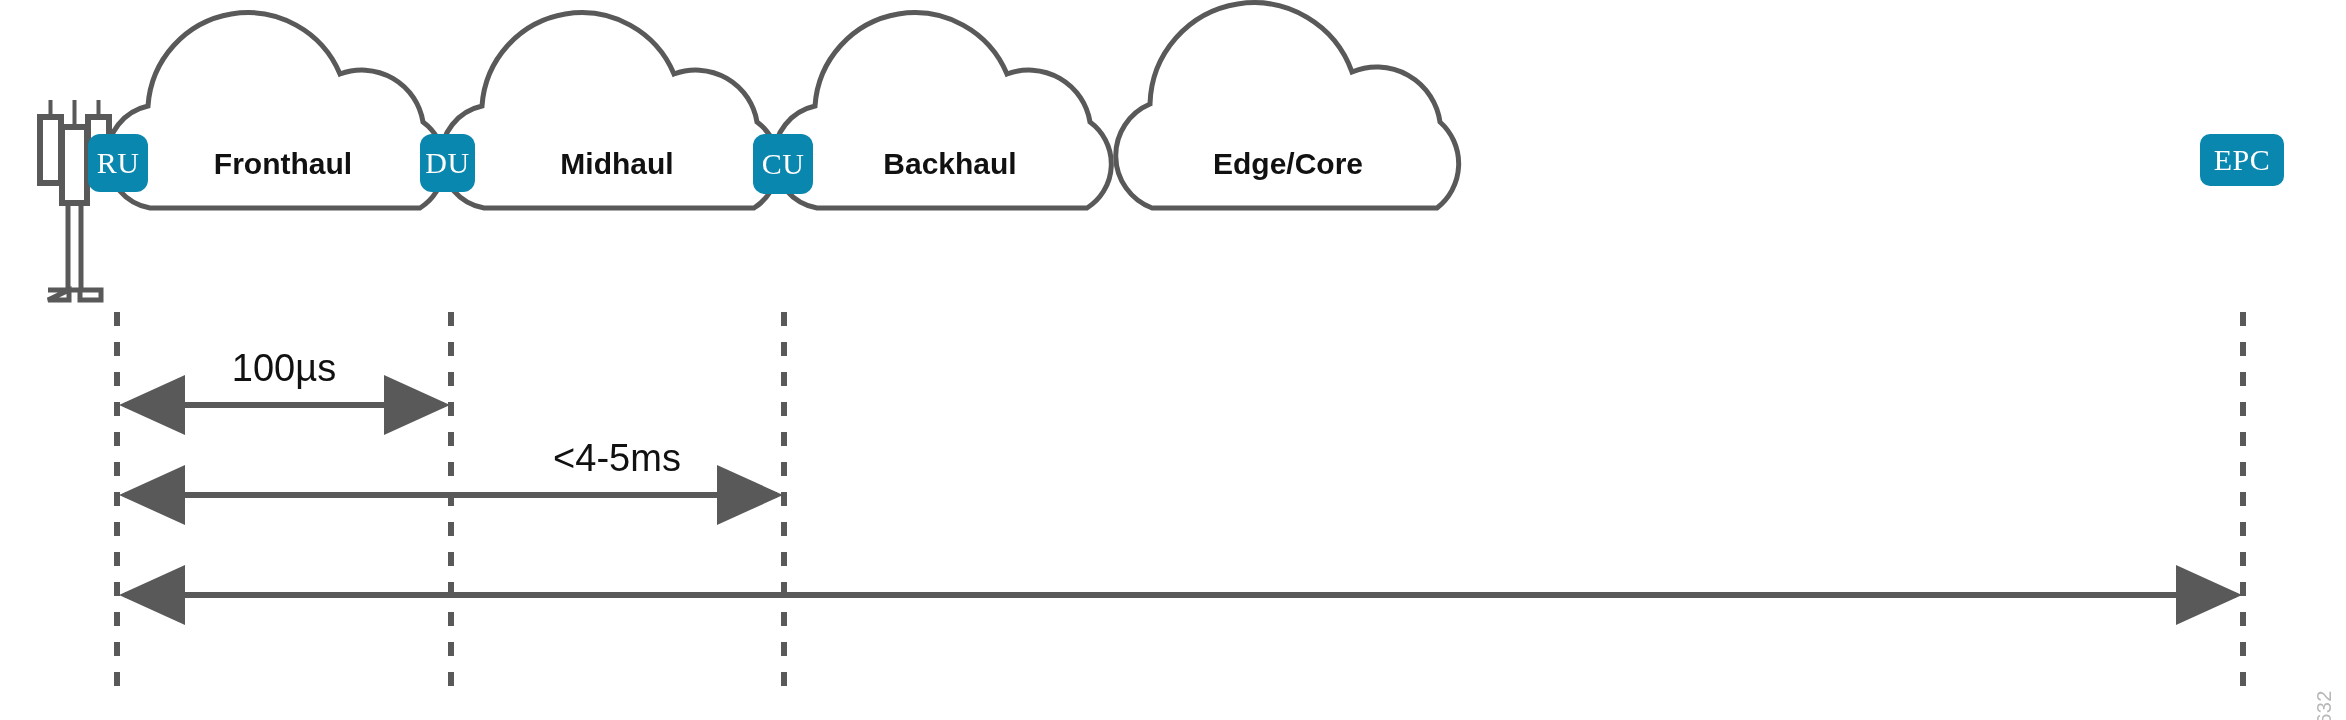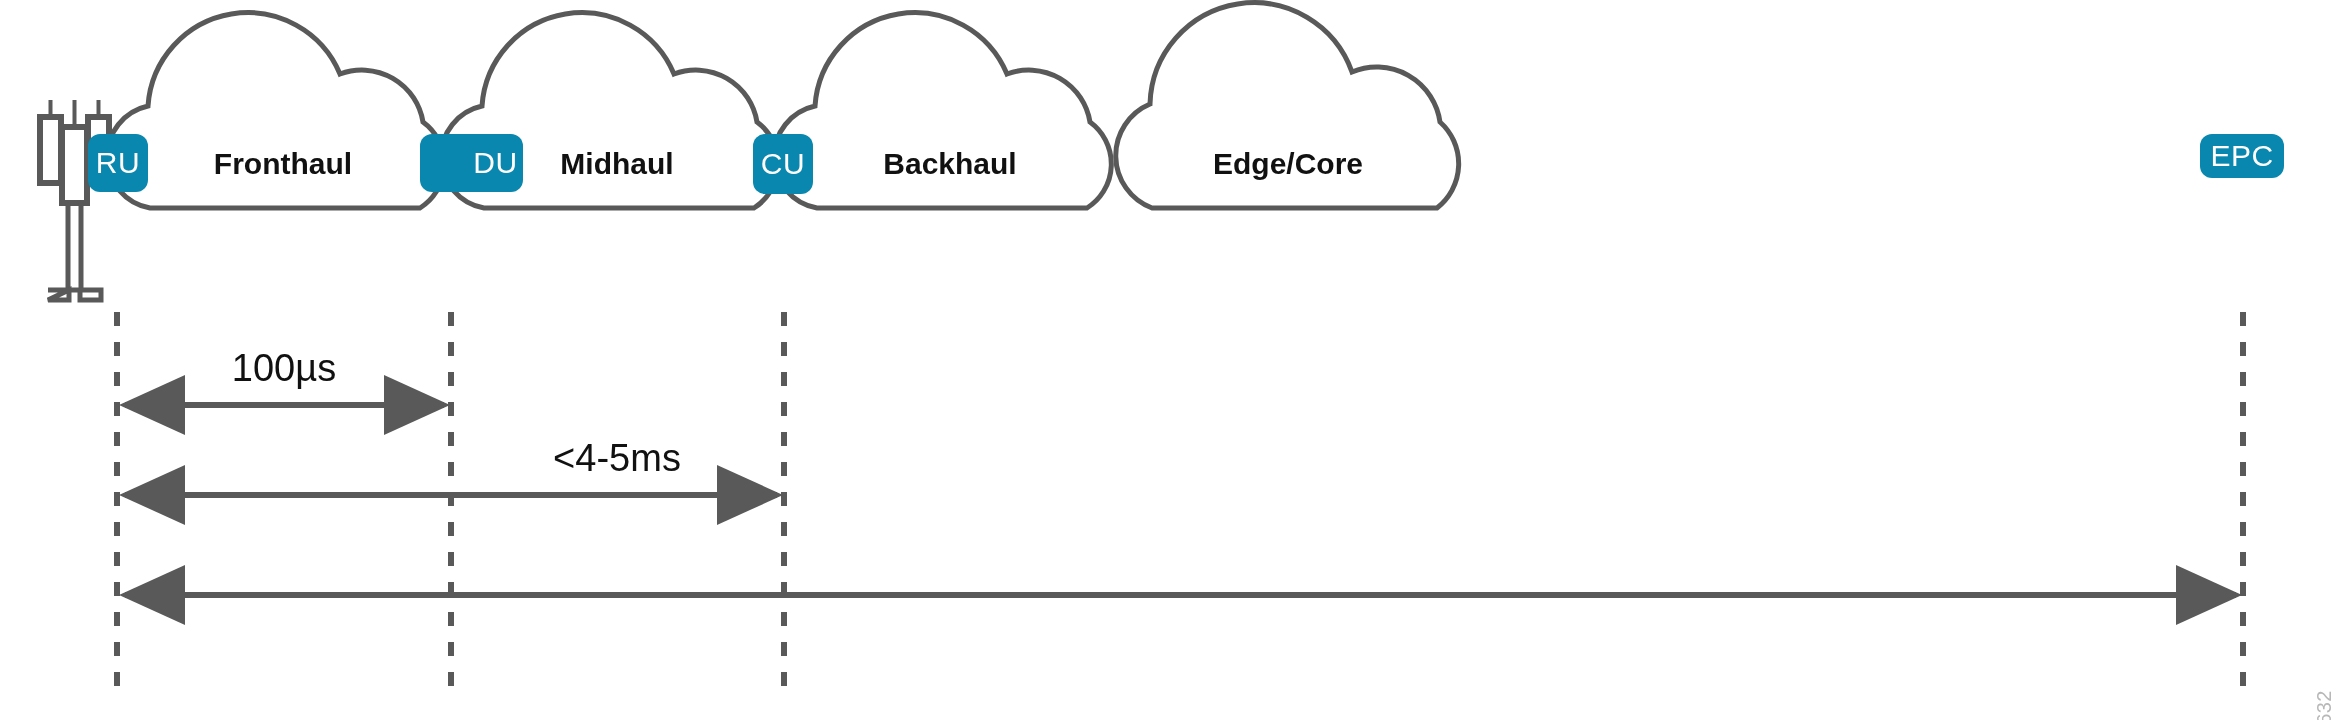--- a/index.html
+++ b/index.html
@@ -25,21 +25,21 @@
     height: 720px;
   }
   .node-box {
     position: absolute;
     display: flex;
     align-items: center;
     justify-content: center;
     border-radius: 12px;
     color: #ffffff;
     font-size: 30px;
-    font-family: Liberation Sans, sans-serif;
+    font-family: Liberation Serif, serif;
     letter-spacing: 0.5px;
     z-index: 5;
     text-align: right;
   }
   .cloud-label {
     position: absolute;
     text-align: center;
     color: #111111;
     font-size: 30px;
     font-family: "Liberation Sans", sans-serif;
@@ -144,22 +144,22 @@
       <line x1="125" y1="595" x2="2236" y2="595" marker-start="url(#arrow-start)" marker-end="url(#arrow-end)"></line>
     </g>
   </svg>
 
   <div class="cloud-label" style="left:133px; top:147px; width:300px;">Fronthaul</div>
   <div class="cloud-label" style="left:467px; top:147px; width:300px;">Midhaul</div>
   <div class="cloud-label" style="left:1138px; top:147px; width:300px;">Edge/Core</div>
   <div class="cloud-label" style="left:800px; top:147px; width:300px;">Backhaul</div>
 
   <div class="node-box" style="left:88px; top:134px; width:60px; height:58px; background:#0a87ae;">RU</div>
-  <div class="node-box" style="left:420px; top:134px; width:55px; height:58px; background:#0a87ae;padding-left:48px;">DU</div>
+  <div class="node-box" style="left:420px; top:134px; width:55px; height:58px; background:#0a87ae;">DU</div>
   <div class="node-box" style="left:753px; top:134px; width:60px; height:60px; background:#0a87ae;">CU</div>
-  <div class="node-box" style="left:2200px; top:134px; width:84px; height:44px; background:#0a87ae;">EPC</div>
+  <div class="node-box" style="left:2200px; top:134px; width:84px; height:52px; background:#0a87ae;border-radius:10px;">EPC</div>
 
   <div class="measure-label" style="left:134px; top:347px; width:300px;">100µs</div>
   <div class="measure-label" style="left:467px; top:437px; width:300px;">&lt;4-5ms</div>
 
   <div id="watermark">jn-000632</div>
 
 </div>
 
 </body></html>

